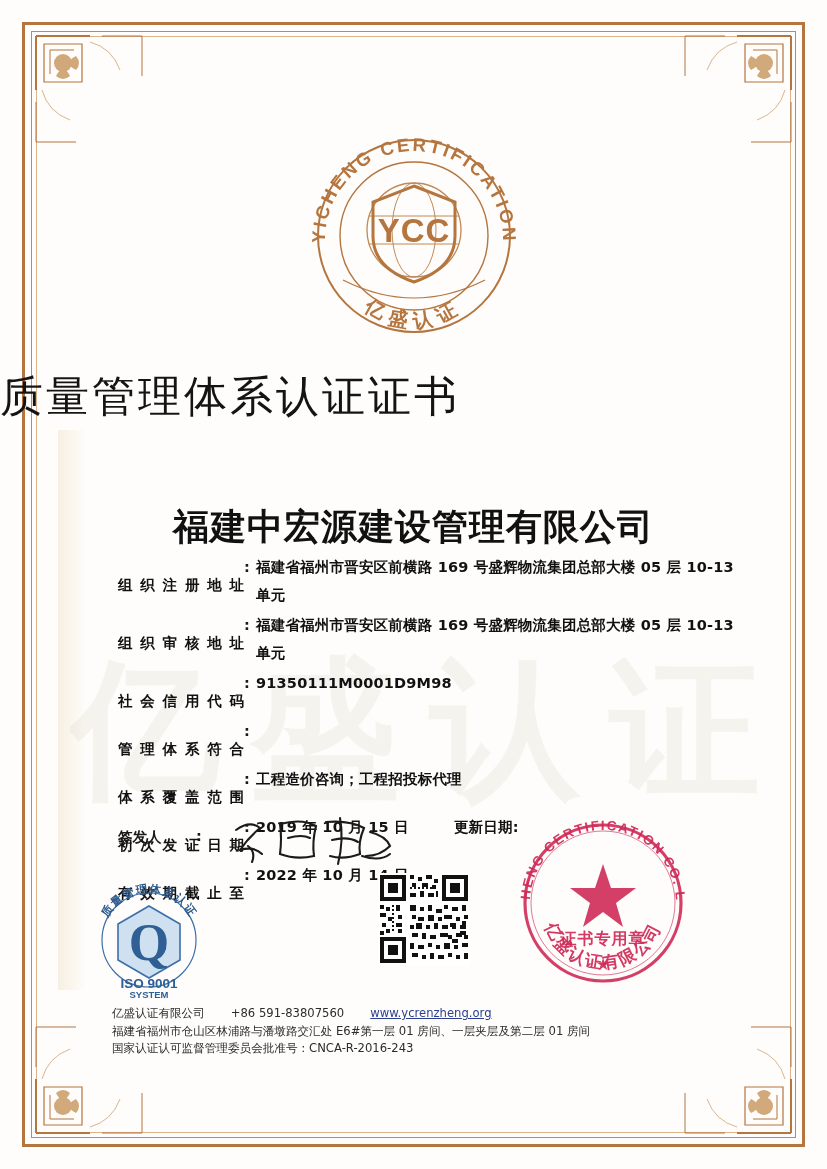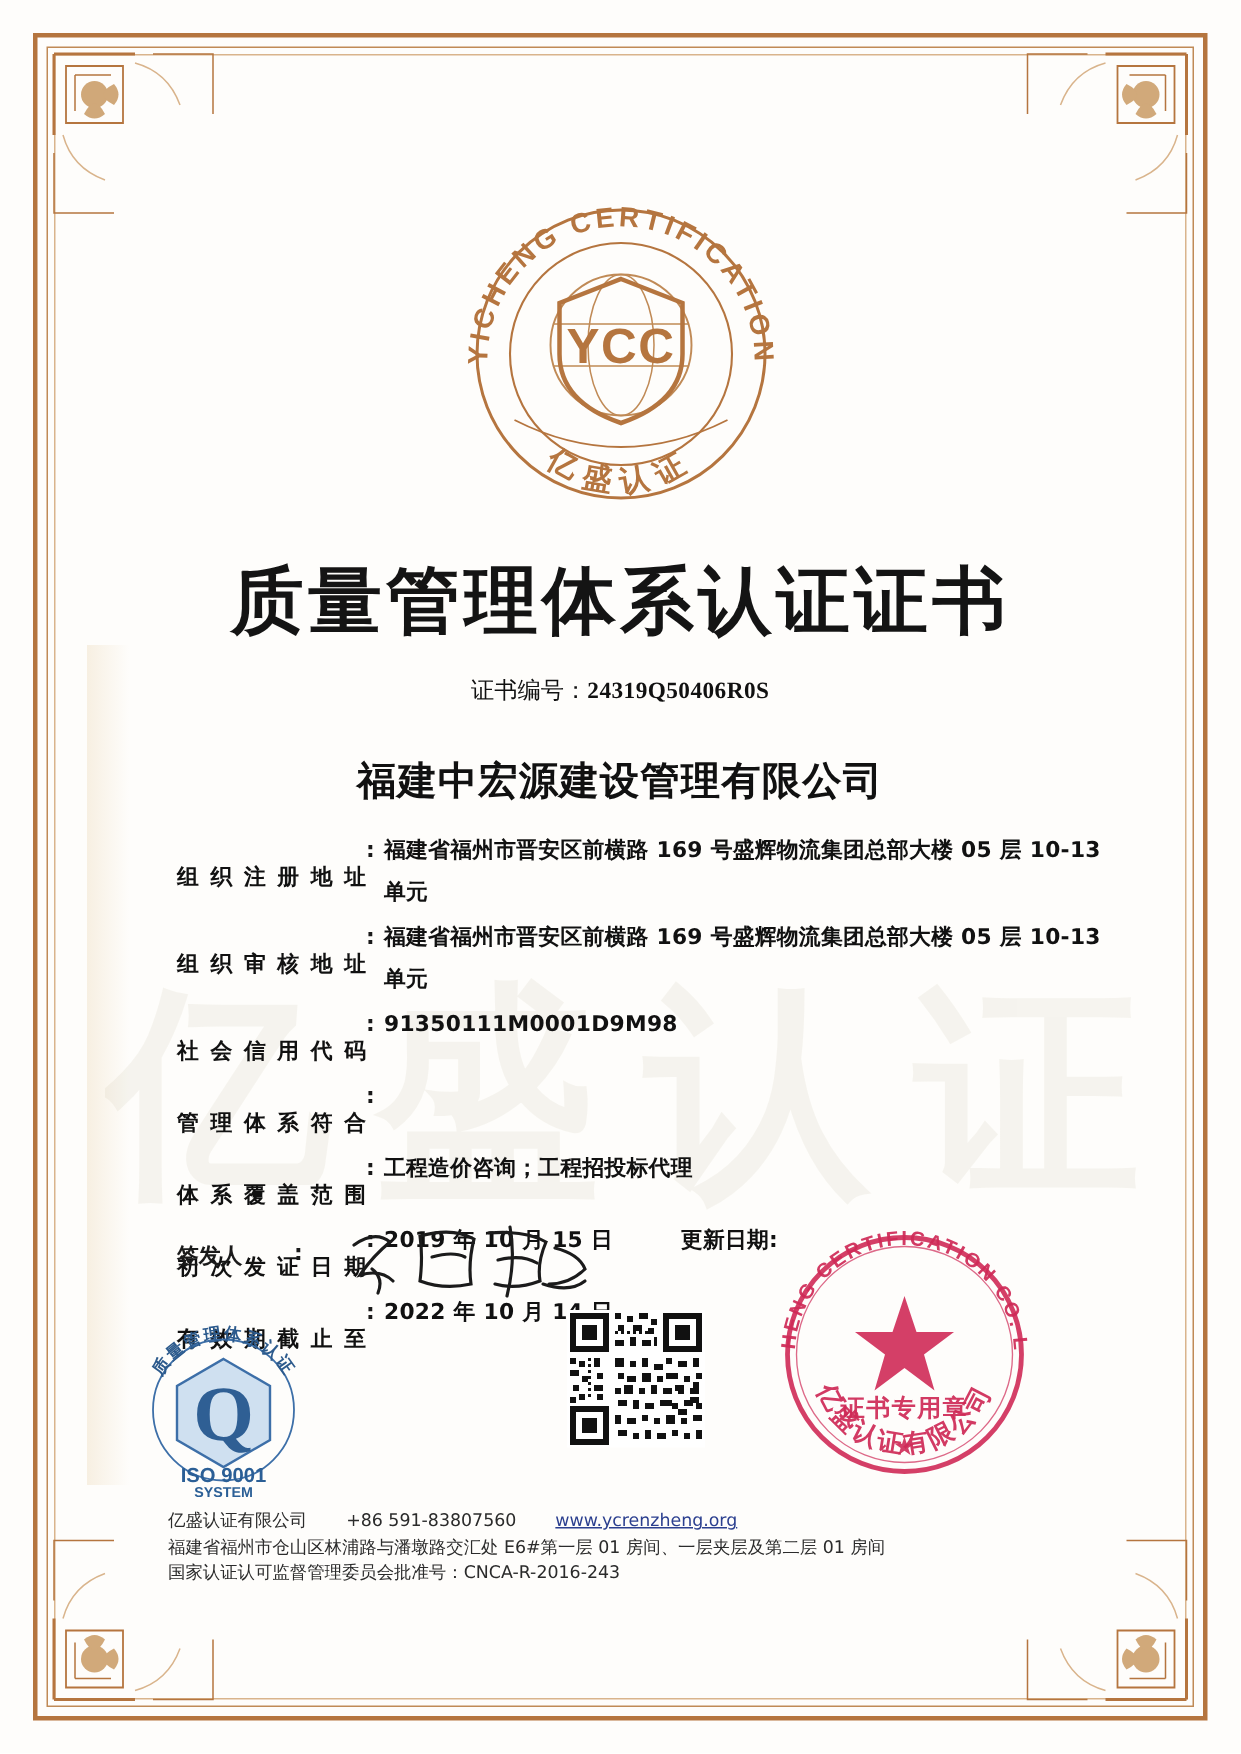--- a/index.html
+++ b/index.html
@@ -94,24 +94,23 @@
     top: 130px;
     width: 230px;
     height: 212px;
   }
 
   
   .cert-title {
     position: absolute;
     top: 368px;
     left: 0; right: 0;
-    text-align: center;
-    font-family: "DejaVu Sans", sans-serif;
-    font-weight: bold;
-    font-size: 49px;
+    font-family: "DejaVu Sans", sans-serif;
+    font-weight: normal;
+    font-size: 43px;
     letter-spacing: 3px;
     color: #141414;
   }
   .cert-no {
     position: absolute;
     top: 450px;
     left: 0; right: 0;
     text-align: center;
     font-size: 15.5px;
     color: #111;
@@ -125,21 +124,21 @@
     font-size: 13.5px;
     color: #111;
   }
   .company {
     position: absolute;
     top: 503px;
     left: 0; right: 0;
     text-align: center;
     font-family: "DejaVu Sans", sans-serif;
     font-weight: bold;
-    font-size: 26px;
+    font-size: 36px;
     letter-spacing: 1px;
     color: #111;
   }
 
   
   .fields {
     position: absolute;
     left: 118px;
     top: 553px;
     width: 620px;
@@ -363,23 +362,20 @@
       <ellipse cx="115" cy="100" rx="22" ry="47" fill="none" stroke="#c08a56" stroke-width="1"></ellipse>
       <path d="M70 86 H160 M70 114 H160" stroke="#c08a56" stroke-width="1" fill="none"></path>
       <path d="M115 56 L156 72 V106 q0 32 -41 46 q-41 -14 -41 -46 V72 Z" fill="none" stroke="#b5753f" stroke-width="3"></path>
       <text x="115" y="112" text-anchor="middle" font-family="'Liberation Sans', sans-serif" font-size="33" font-weight="bold" fill="#b5753f" letter-spacing="1">YCC</text>
       <path d="M44 150 q71 36 142 0" fill="none" stroke="#b5753f" stroke-width="1.2"></path>
     </svg>
   </div>
 
   <div class="cert-title">质量管理体系认证证书</div>
 
-  <div class="cert-no">
-    <span>证书编号：</span><b>24319Q50406R0S</b>
-  </div>
 
   <div class="company">福建中宏源建设管理有限公司</div>
 
   <div class="fields">
 
     <div class="field-row">
       <span class="field-label">组织注册地址</span>
       <span class="field-colon">:</span>
       <span class="field-value wide">福建省福州市晋安区前横路 169 号盛辉物流集团总部大楼 05 层 10-13 单元</span>
     </div>

